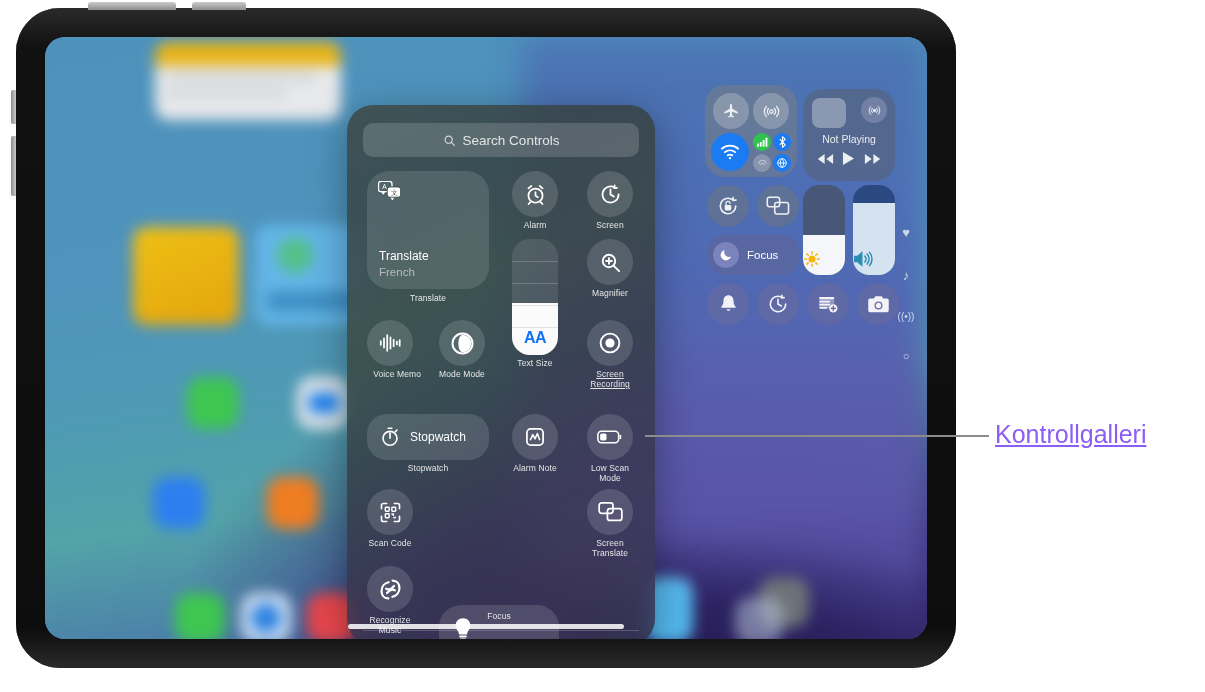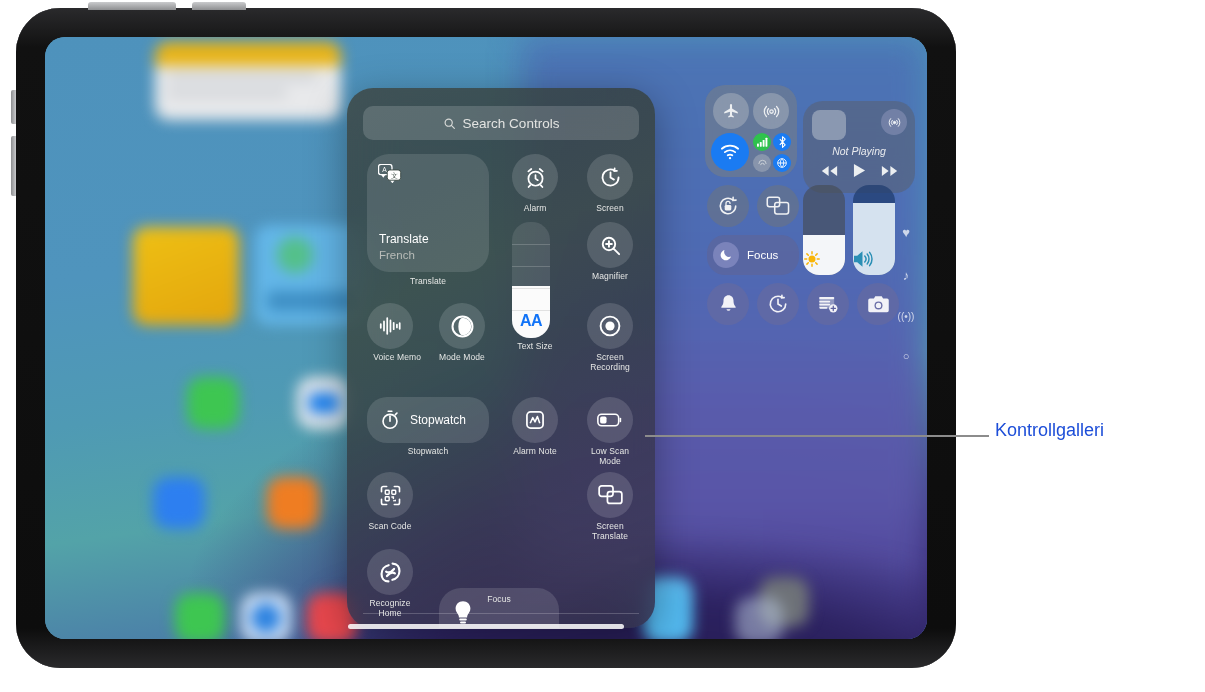--- a/index.html
+++ b/index.html
@@ -72,21 +72,21 @@
   }
   .blurlayer { filter: blur(7px); }
 
   .wid {
     position:absolute; border-radius:14px;
   }
   .icn { position:absolute; border-radius:16px; }
 
   
   .gallery {
-    position:absolute; left:302px; top:51px; width:308px; height:540px;
+    position:absolute; left:302px; top:68px; width:308px; height:540px;
     border-radius: 26px;
     background: linear-gradient(155deg, rgba(60,66,60,.80) 0%, rgba(52,62,58,.80) 18%, rgba(56,66,56,.80) 34%,
                 rgba(50,58,62,.80) 52%, rgba(54,52,74,.80) 72%, rgba(58,54,82,.82) 88%, rgba(52,50,76,.84) 100%);
     backdrop-filter: blur(22px);
     box-shadow: 0 10px 40px rgba(0,0,0,.35);
     overflow:hidden;
   }
   .search-bar {
     position:absolute; left:16px; top:18px; width:276px; height:34px;
     border-radius: 10px;
@@ -196,21 +196,21 @@
     width:276px; height:5px; border-radius:3px; background: rgba(255,255,255,.85);
   }
 
   
   .anno-line {
     position:absolute; left:645px; top:435px; width:344px; height:1.5px;
     background:#8c8c8c;
   }
   .anno-text {
     position:absolute; left:995px; top:420px;
-    font-size:18px; color:#1d4ed8; white-space:nowrap;
+    font-size:25px; color:#8b5cf6; white-space:nowrap;text-decoration:underline;
   }
   svg { display:block; }
 </style>
 </head>
 <body>
 
 <div class="stage">
 
   <div class="device">
     <div class="device-rim"></div>
@@ -309,21 +309,21 @@
             <span>
               <svg width="23" height="23" viewBox="0 0 24 24" fill="none" stroke="#fff" stroke-width="1.9" stroke-linecap="round">
                 <path d="M20.4 12a8.4 8.4 0 1 1-4.3-7.3"></path>
                 <path d="M12 6.6V12l3.6 2.2"></path>
                 <path d="M16.3 2.6 L16.1 5.2 L18.7 5"></path>
               </svg>
             </span>
           </div>
           <div class="cap" style="left:226px; top:49px; width:46px;">Screen</div>
 
-          <div class="cell sld-text" style="left:151px; top:68px; width:38px; height:116px;">
+          <div class="cell sld-text" style="left:151px; top:68px; width:46px; height:116px;">
             <div class="sld-fill" style="height:45%;"></div>
             <div class="sld-line" style="top:22px;"></div>
             <div class="sld-line" style="top:44px;"></div>
             <div class="sld-line-d" style="top:66px;"></div>
             <div class="sld-line-d" style="top:88px;"></div>
             <div class="aa">AA</div>
           </div>
           <div class="cap" style="left:151px; top:187px; width:46px;">Text Size</div>
 
           <div class="cell cell-circ" style="left:226px; top:68px; width:46px; height:46px;">
@@ -358,21 +358,21 @@
 
           <div class="cell cell-circ" style="left:226px; top:149px; width:46px; height:46px;">
             <span>
               <svg width="24" height="24" viewBox="0 0 24 24">
                 <circle cx="12" cy="12" r="9.4" fill="none" stroke="#fff" stroke-width="1.9"></circle>
                 <circle cx="12" cy="12" r="4.6" fill="#fff"></circle>
               </svg>
             </span>
           </div>
           <div class="cap cap2" style="left:218px; top:198px; width:62px;">
-            <span style="display:block;">Screen Recording</span>
+            <span style="display:block;text-decoration:underline;">Screen Recording</span>
           </div>
 
           <div class="cell cell-wide" style="left:6px; top:243px; width:122px; height:46px; display:flex; align-items:center; gap:9px; padding-left:12px;">
             <span>
               <svg width="22" height="22" viewBox="0 0 24 24" fill="none" stroke="#fff" stroke-width="1.8" stroke-linecap="round">
                 <circle cx="12" cy="13.4" r="7.6"></circle>
                 <path d="M12 13.4V7.8"></path>
                 <path d="M10 2.4h4"></path>
                 <path d="M17.9 6.1 L19.6 4.4"></path>
               </svg>
@@ -448,21 +448,21 @@
             <span>
               <svg width="25" height="25" viewBox="0 0 24 24" fill="none" stroke="#fff" stroke-width="2.1" stroke-linecap="round">
                 <path d="M8.6 15.4c2.2-2.6 5.4-4.2 7.6-2.6"></path>
                 <path d="M15.4 8.6c-2.2 2.6-5.4 4.2-7.6 2.6"></path>
                 <path d="M14 3.4c4.6 0 6.6 3.6 6.6 7.2 0 4.4-3 7.6-6.8 8.4"></path>
                 <path d="M10 20.6C5.4 20.6 3.4 17 3.4 13.4c0-4.4 3-7.6 6.8-8.4"></path>
               </svg>
             </span>
           </div>
           <div class="cap cap2" style="left:-2px; top:444px; width:62px;">
-            <span>Recognize Home</span>
+            <span>Recognize Music</span>
           </div>
 
         </div>
 
         <div class="gal-scroll"></div>
       </div>
 
       <div class="cc">
 
         <div class="mod" style="left:0; top:0; width:92px; height:92px;">
@@ -520,21 +520,21 @@
           <div class="rb rb-on-blue" style="left:68px; top:69px; width:18px; height:18px;">
             <span>
               <svg width="12" height="12" viewBox="0 0 24 24" fill="none" stroke="#fff" stroke-width="1.8">
                 <circle cx="12" cy="12" r="8.6"></circle>
                 <path d="M3.4 12h17.2M12 3.4c2.4 2.6 3.4 5.6 3.4 8.6s-1 6-3.4 8.6c-2.4-2.6-3.4-5.6-3.4-8.6s1-6 3.4-8.6z"></path>
               </svg>
             </span>
           </div>
         </div>
 
-        <div class="mod-dark" style="left:98px; top:16px; width:112px; height:92px;font-style:italic;">
+        <div class="mod-dark" style="left:98px; top:4px; width:92px; height:92px;">
           <div class="artwork" style="left:9px; top:9px; width:34px; height:30px;"></div>
           <div class="rb" style="right:8px; top:8px; width:26px; height:26px; background:rgba(140,150,185,.55);">
             <span>
               <svg width="15" height="15" viewBox="0 0 24 24" fill="none" stroke="#f0f2f6" stroke-width="1.6" stroke-linecap="round">
                 <circle cx="12" cy="12" r="1.9" fill="#f0f2f6"></circle>
                 <path d="M8.4 15.6a5.1 5.1 0 0 1 0-7.2M15.6 8.4a5.1 5.1 0 0 1 0 7.2"></path>
                 <path d="M5.8 18.2a8.8 8.8 0 0 1 0-12.4M18.2 5.8a8.8 8.8 0 0 1 0 12.4"></path>
               </svg>
             </span>
           </div>

